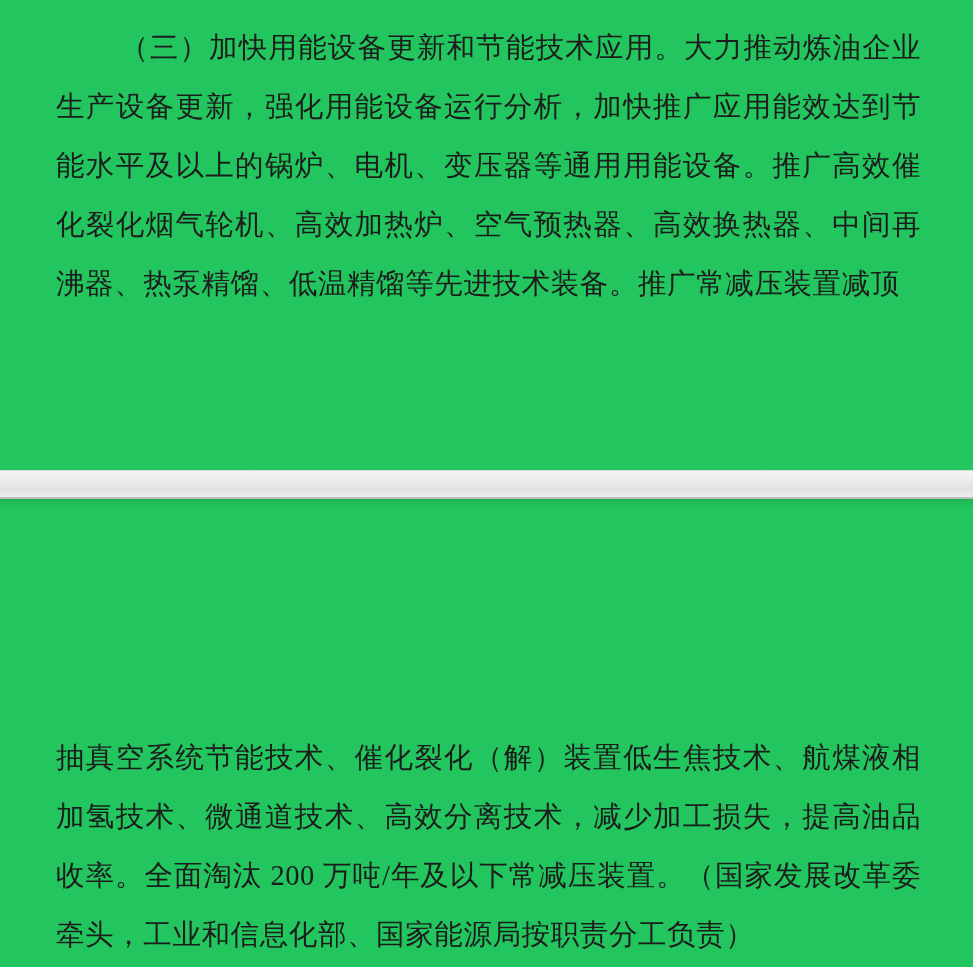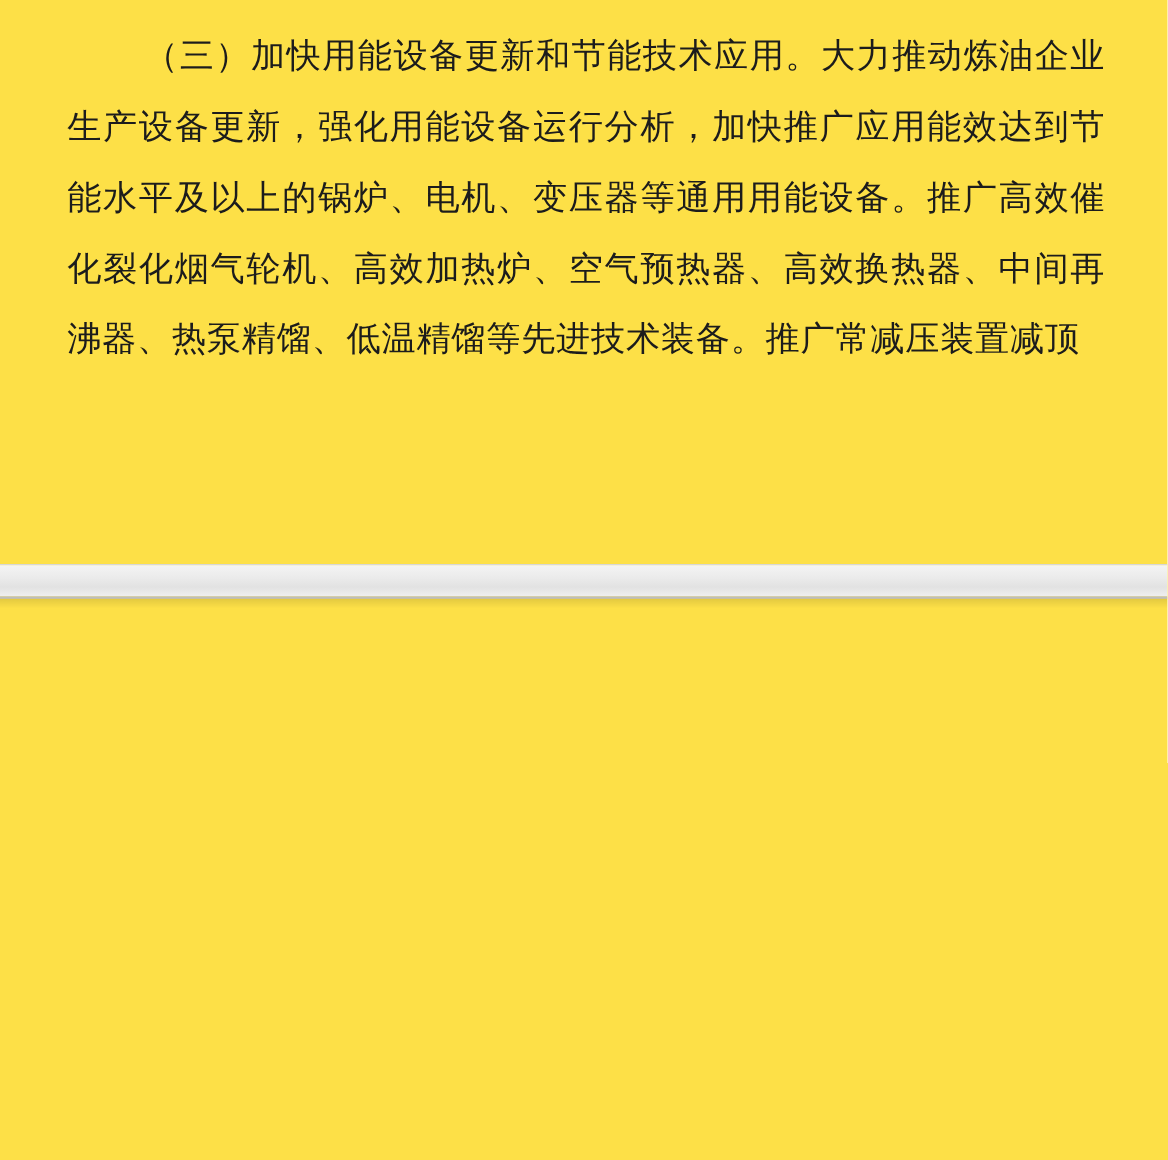--- a/index.html
+++ b/index.html
@@ -4,21 +4,21 @@
 <style>
   html, body {
     margin: 0;
     padding: 0;
     background: #ffffff;
   }
   #page {
     position: relative;
     width: 973px;
     height: 967px;
-    background: #fde047;
+    background: #22c55e;
     overflow: hidden;
     font-family: "Liberation Serif", "DejaVu Serif", serif;
   }
   .doc-section {
     position: absolute;
     left: 0;
     width: 973px;
     box-sizing: border-box;
     padding: 0 52px 0 56px;
   }
@@ -82,14 +82,17 @@
     <p class="para">（三）加快用能设备更新和节能技术应用。大力推动炼油企业生产设备更新，强化用能设备运行分析，加快推广应用能效达到节能水平及以上的锅炉、电机、变压器等通用用能设备。推广高效催化裂化烟气轮机、高效加热炉、空气预热器、高效换热器、中间再沸器、热泵精馏、低温精馏等先进技术装备。推广常减压装置减顶</p>
   </div>
 
   <div class="page-gap">
     <div class="line-top"></div>
     <div class="band"></div>
     <div class="line-bottom"></div>
     <div class="shadow"></div>
   </div>
 
+  <div class="doc-section bottom">
+    <p class="para cont">抽真空系统节能技术、催化裂化（解）装置低生焦技术、航煤液相加氢技术、微通道技术、高效分离技术，减少加工损失，提高油品收率。全面淘汰 200 万吨/年及以下常减压装置。（国家发展改革委牵头，工业和信息化部、国家能源局按职责分工负责）</p>
+  </div>
 
 </div>
 
 </body></html>

